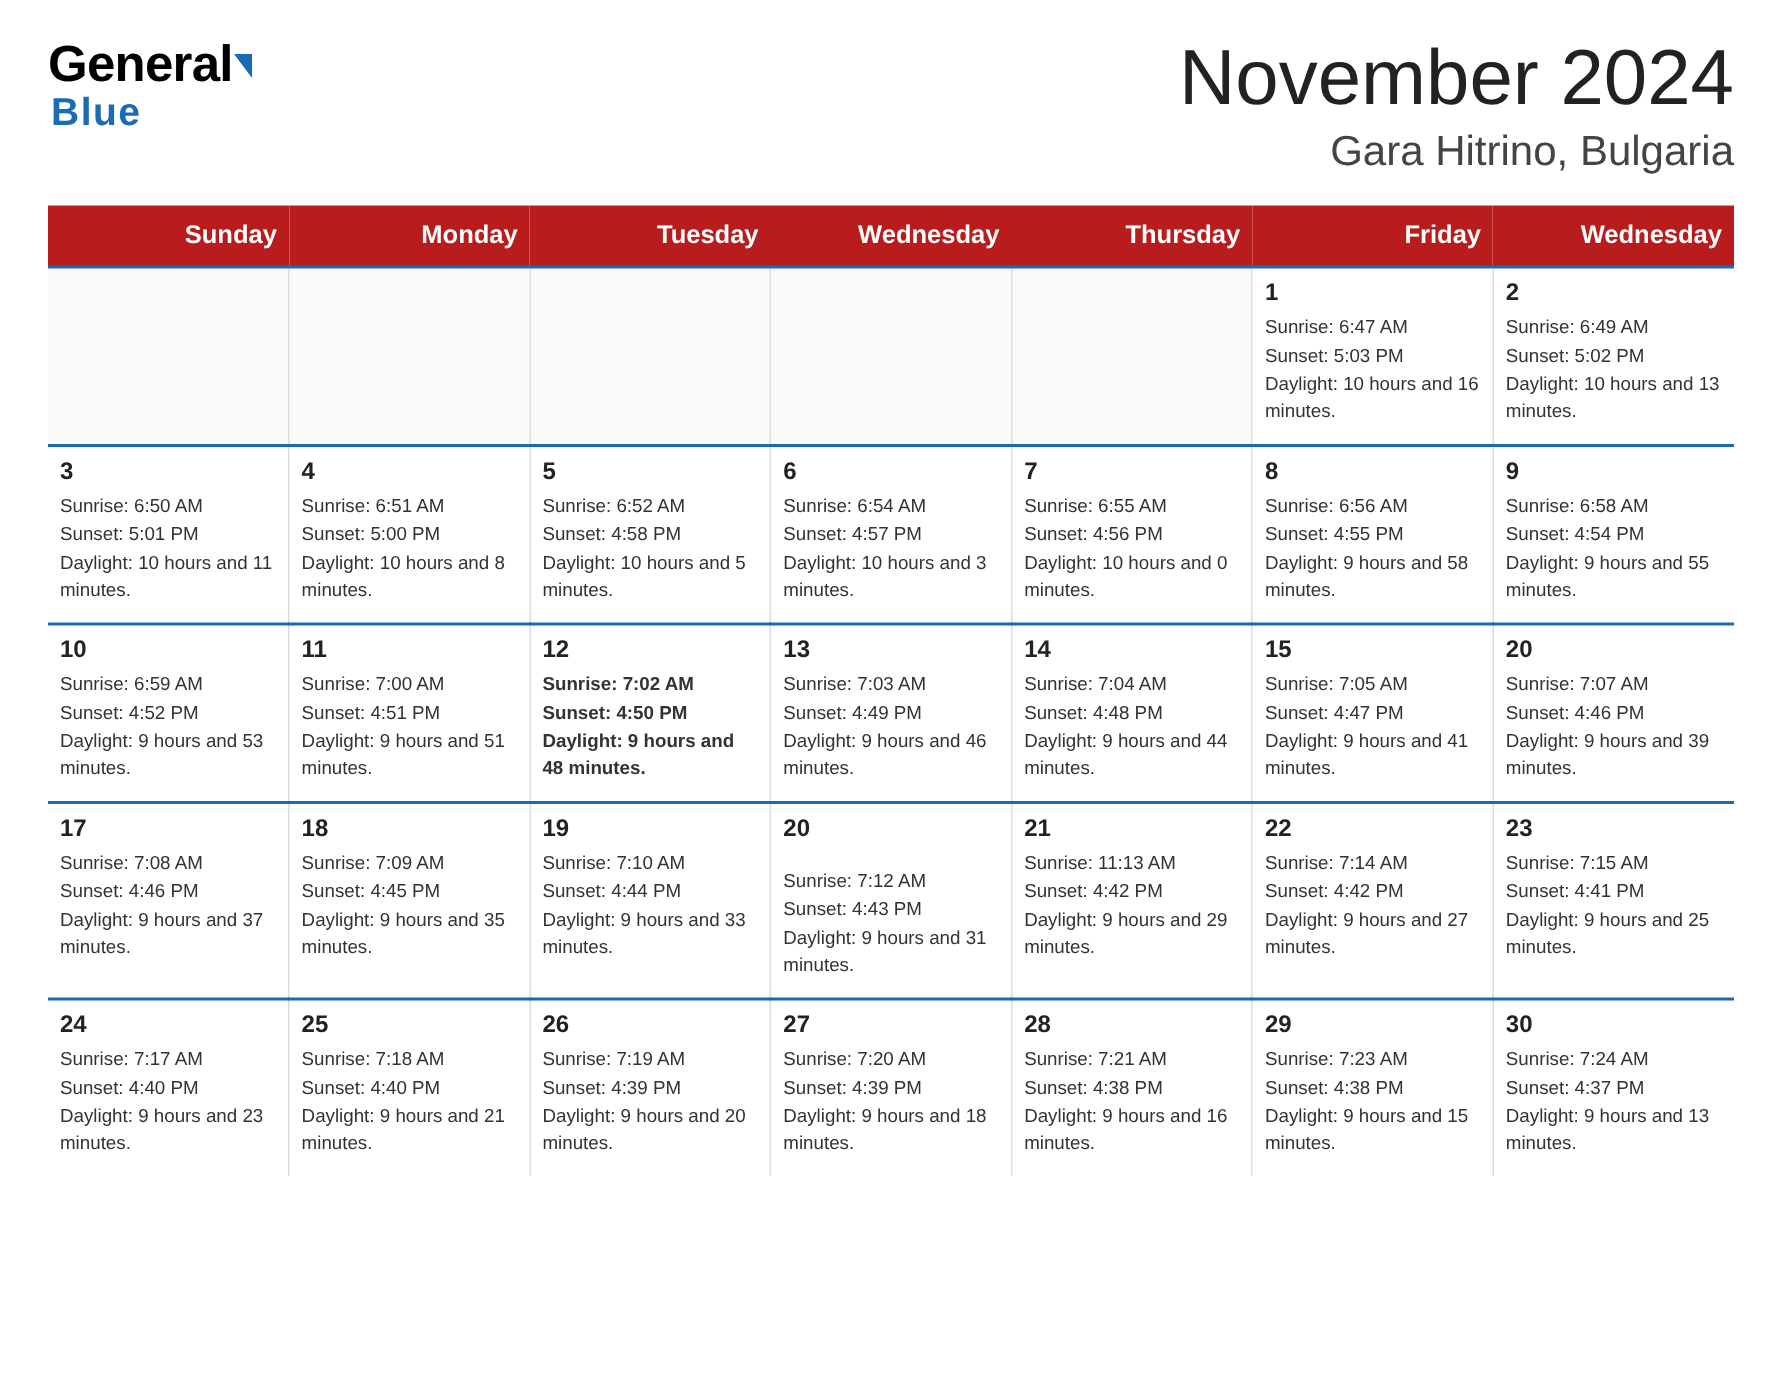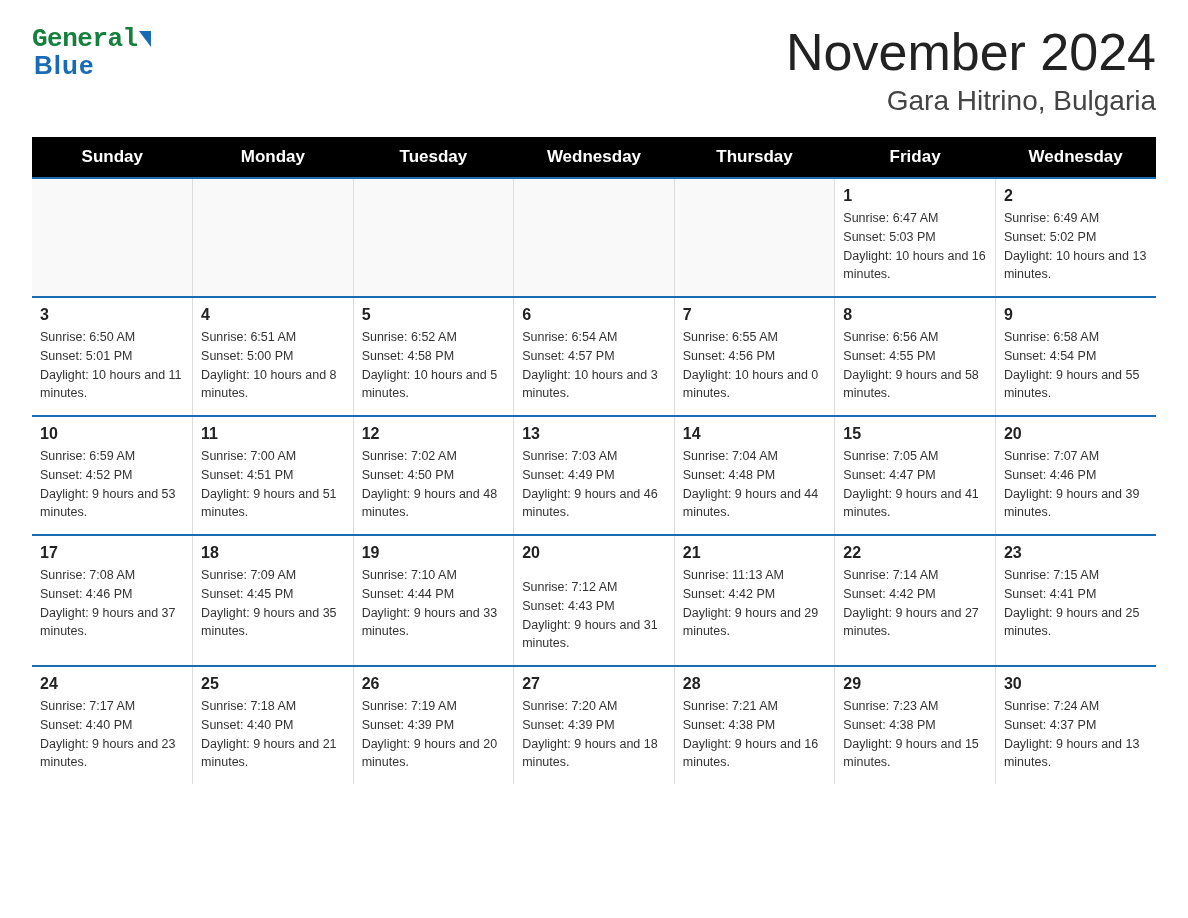--- a/index.html
+++ b/index.html
@@ -35,26 +35,26 @@
       font-weight: normal;
       color: #444;
       margin-top: 4px;
     }
     .calendar {
       width: 100%;
       border-collapse: collapse;
       table-layout: fixed;
     }
     .calendar thead tr th {
-      background-color: #000000;
+      background-color: #b91c1c;
       color: #ffffff;
       font-size: 17px;
       font-weight: bold;
       padding: 10px 8px;
-      text-align: center;
+      text-align: right;
       border: none;
     }
     .calendar tbody tr {
       border-top: 2px solid #1a6bb5;
     }
     .calendar tbody tr td {
       vertical-align: top;
       padding: 8px 8px 12px 8px;
       font-size: 13px;
       color: #333;
@@ -76,25 +76,24 @@
       font-size: 12.5px;
       line-height: 1.5;
     }
     .empty-cell {
       background: #f9f9f9;
     }
     .logo-img {
       position: relative;
     }
     .logo-general {
-      font-size: 26px;
+      font-size: 34px;
       font-weight: bold;
-      color: #15803d;
+      color: #000000;
       letter-spacing: -0.5px;
-      font-family: Liberation Mono, monospace;
     }
     .logo-triangle {
       display: inline-block;
       width: 0; height: 0;
       border-left: 12px solid transparent;
       border-right: 0px solid transparent;
       border-top: 16px solid #1a6bb5;
       vertical-align: middle;
       margin-left: 1px;
     }
@@ -210,21 +209,21 @@
 Daylight: 9 hours and 53 minutes.</div>
         </td>
         <td>
           <span class="day-number">11</span>
           <div class="day-info" style="white-space: pre-line;">Sunrise: 7:00 AM
 Sunset: 4:51 PM
 Daylight: 9 hours and 51 minutes.</div>
         </td>
         <td>
           <span class="day-number">12</span>
-          <div class="day-info" style="white-space: pre-line;">Sunrise: 7:02 AM
+          <div class="day-info" style="white-space: pre-line; font-weight: bold;">Sunrise: 7:02 AM
 Sunset: 4:50 PM
 Daylight: 9 hours and 48 minutes.</div>
         </td>
         <td>
           <span class="day-number">13</span>
           <div class="day-info" style="white-space: pre-line;">Sunrise: 7:03 AM
 Sunset: 4:49 PM
 Daylight: 9 hours and 46 minutes.</div>
         </td>
         <td>

